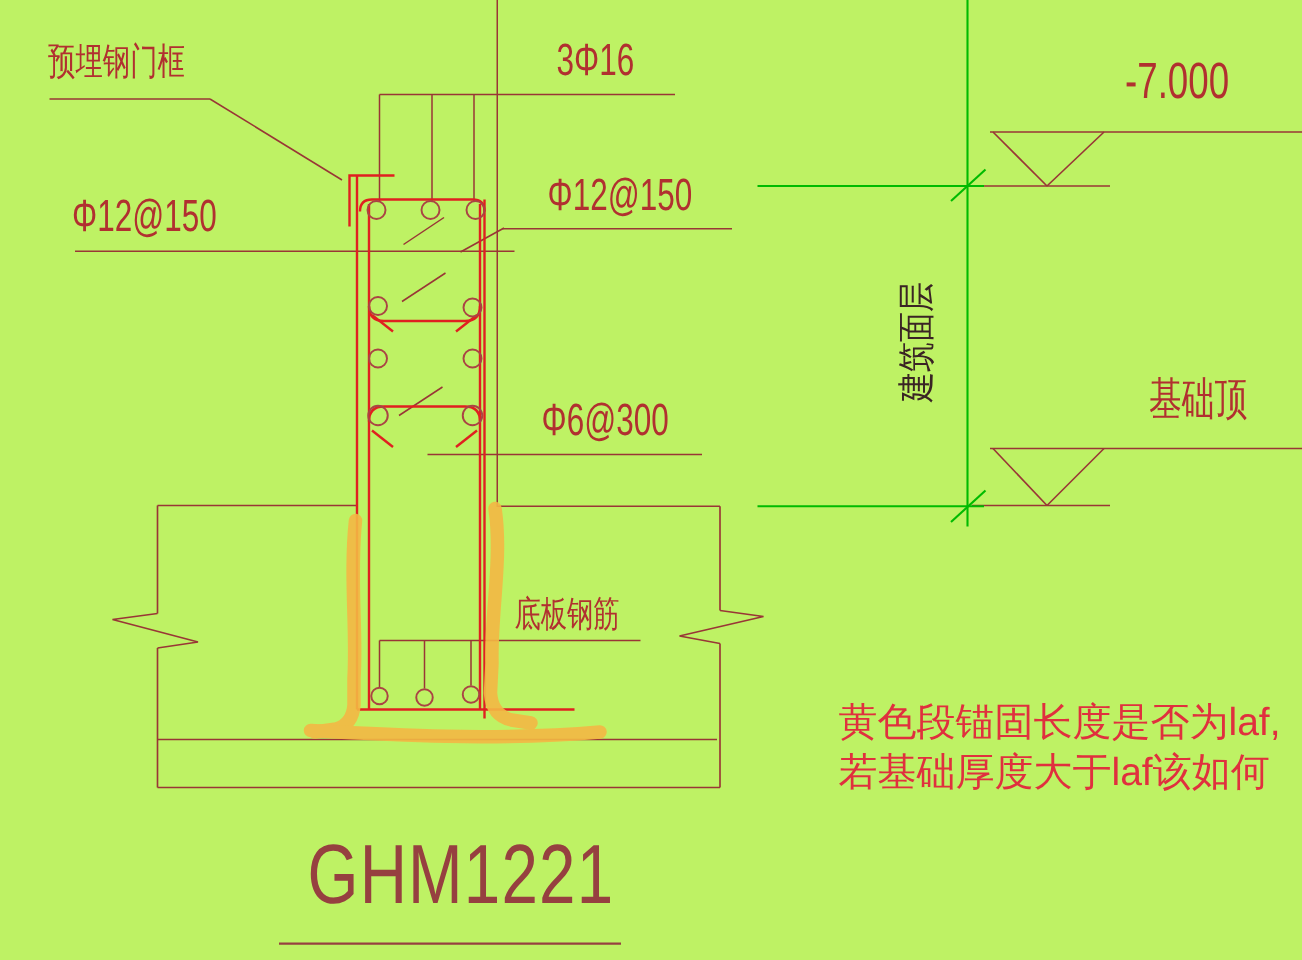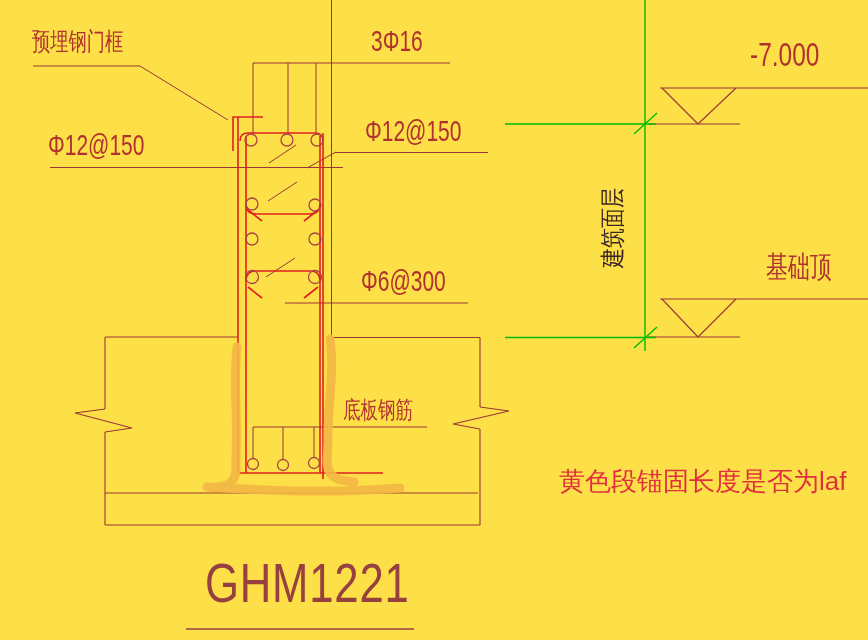--- a/index.html
+++ b/index.html
@@ -1,19 +1,19 @@
 <!DOCTYPE html>
 <html><head>
 <meta charset="utf-8">
 <style>
   html,body{margin:0;padding:0;background:#ffffff;}
   #canvas{
     position:relative;
     width:868px;height:640px;
-    background:#fde047;
+    background:#bef264;
     overflow:hidden;
     font-family:"Liberation Sans","DejaVu Sans",sans-serif;
   }
   #linework{position:absolute;left:0;top:0;width:868px;height:640px;}
   .cad-label{
     position:absolute;
     color:#b13030;
     white-space:nowrap;
     transform-origin:0 0;
     line-height:1;
@@ -170,16 +170,17 @@
 
   <div class="cad-label" style="left:750px;top:37px;font-size:34px;transform:scaleX(0.72);">-7.000</div>
 
   <div class="cad-label" style="left:766px;top:252px;font-size:30px;transform:scaleX(0.73);">基础顶</div>
 
   <div class="finish-label" style="left:612px;top:228px;">建筑面层</div>
 
   <div class="title-label" style="left:205px;top:555px;">GHM1221</div>
 
   <div class="question">
-    <div>黄色段锚固长度是否为laf</div>
+    <div>黄色段锚固长度是否为laf,</div>
+    <div>若基础厚度大于laf该如何</div>
   </div>
 
 </div>
 
 </body></html>

